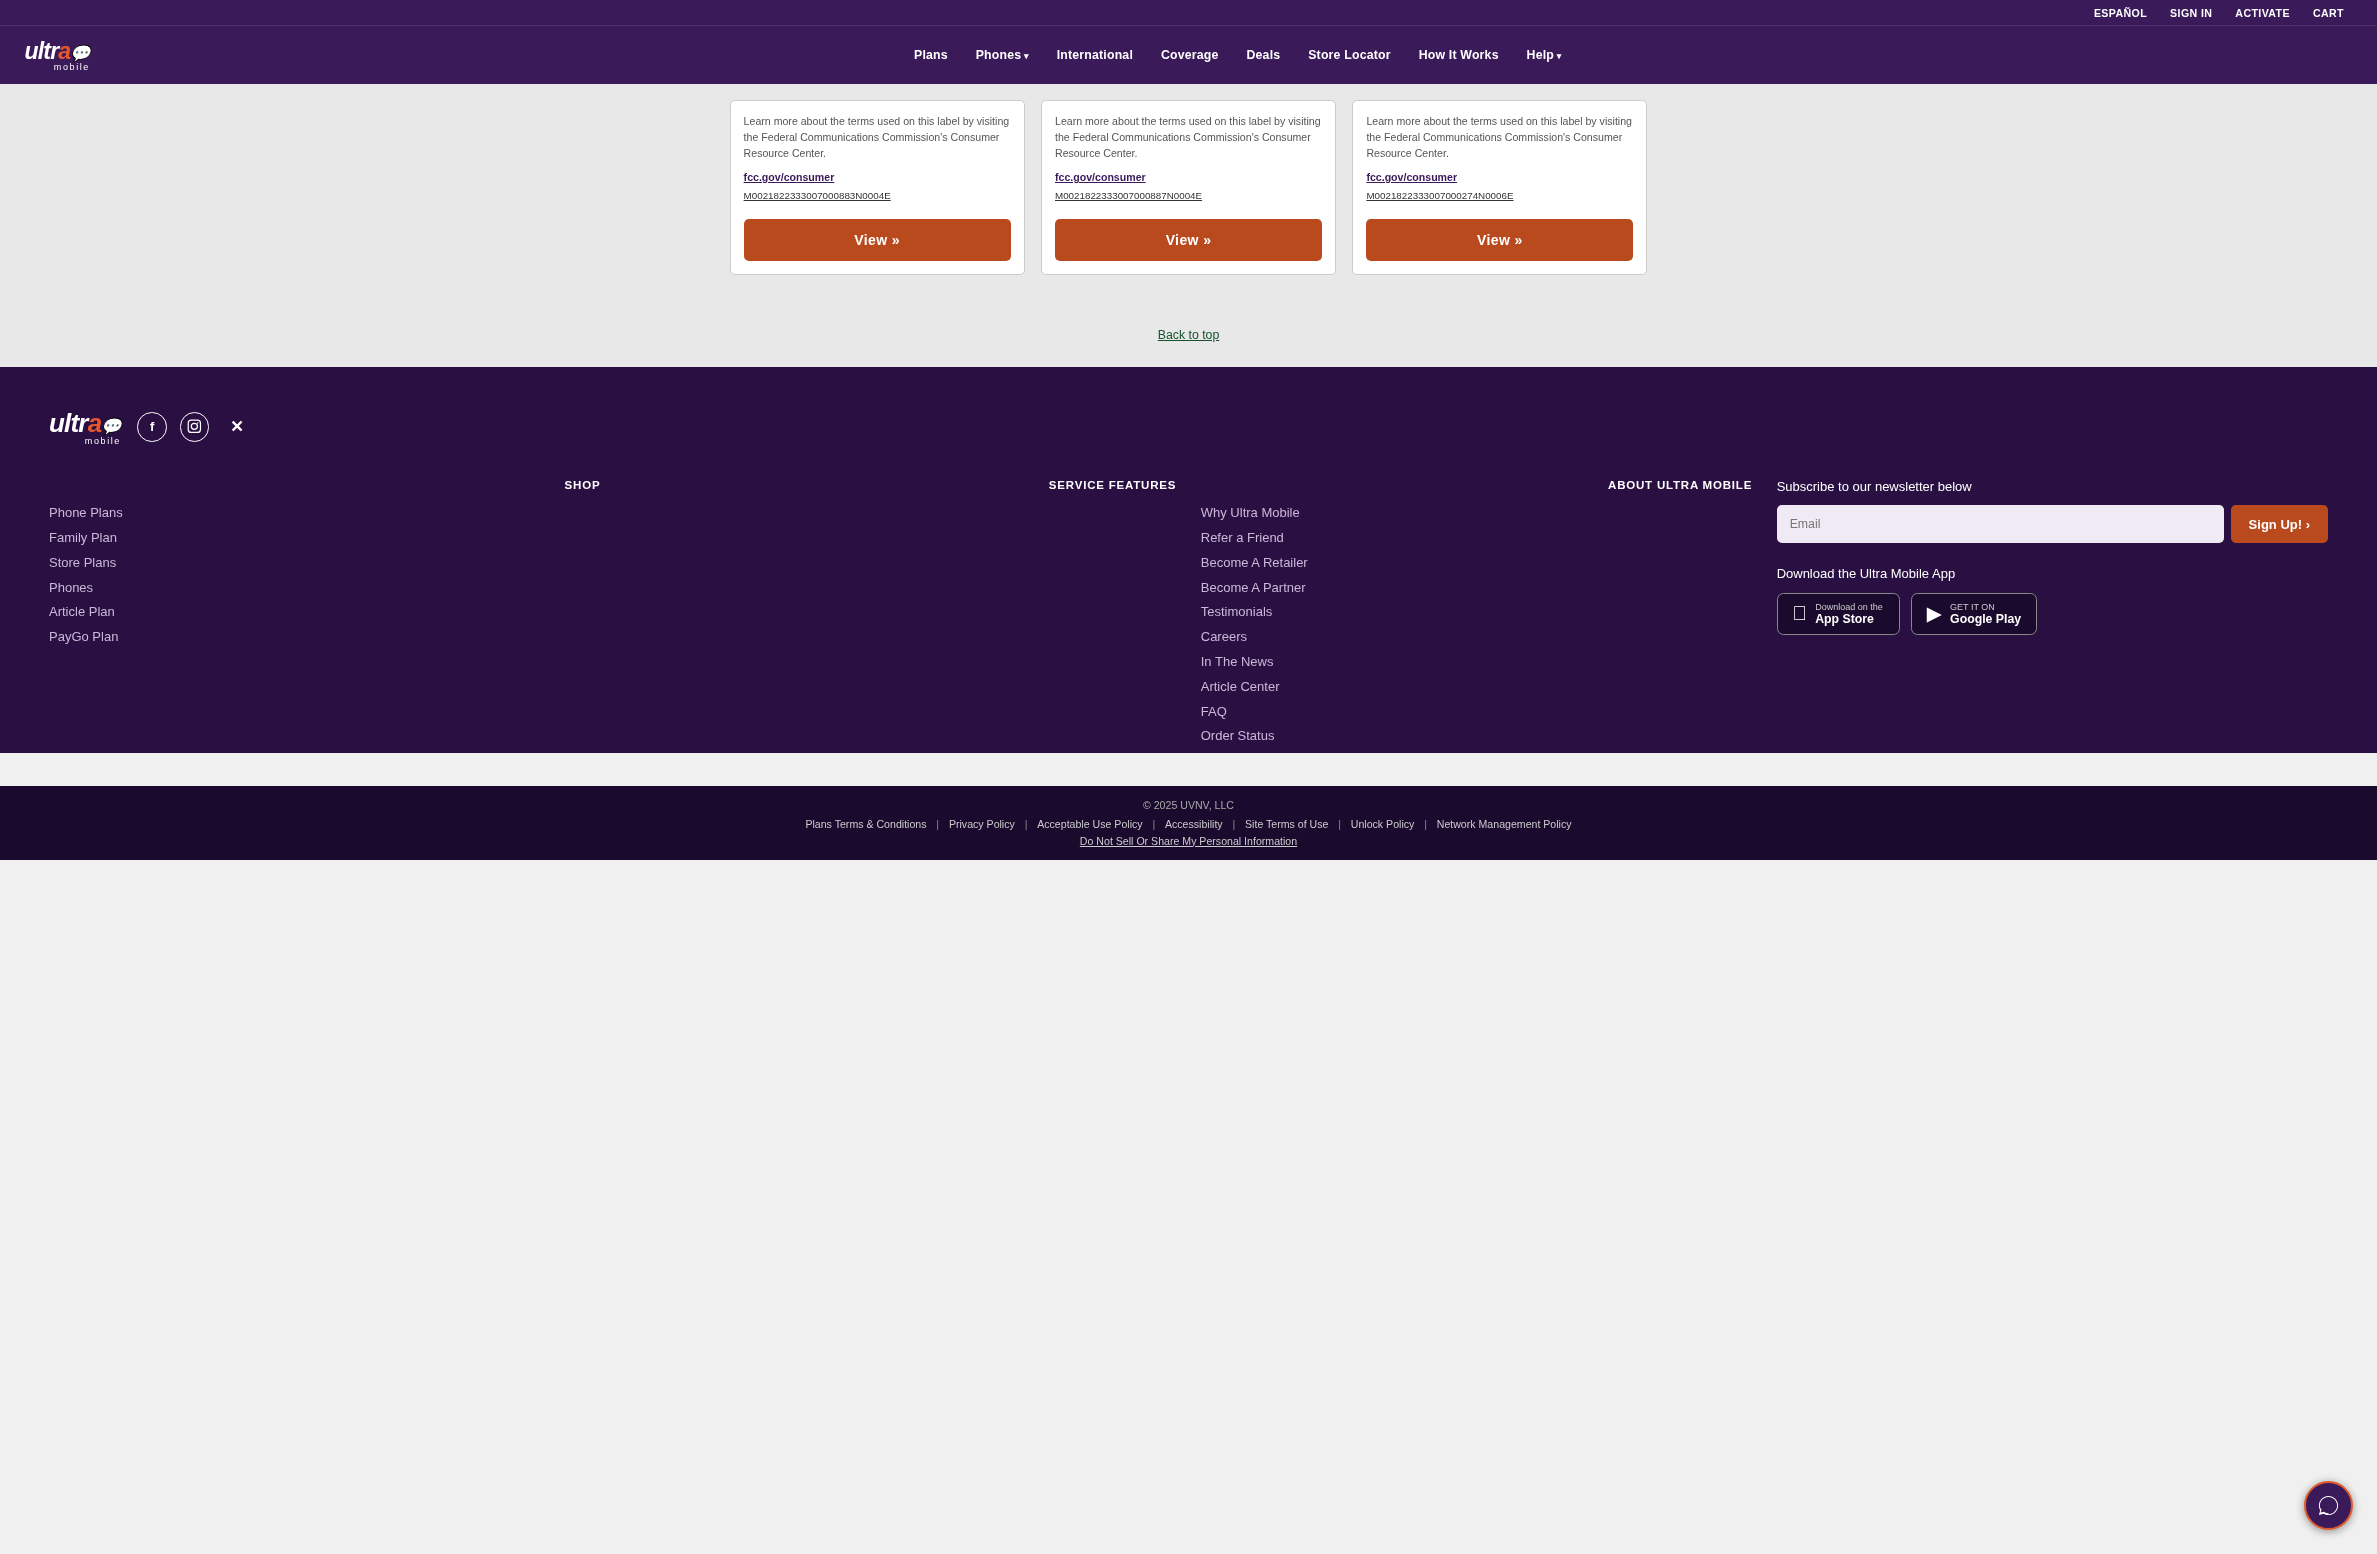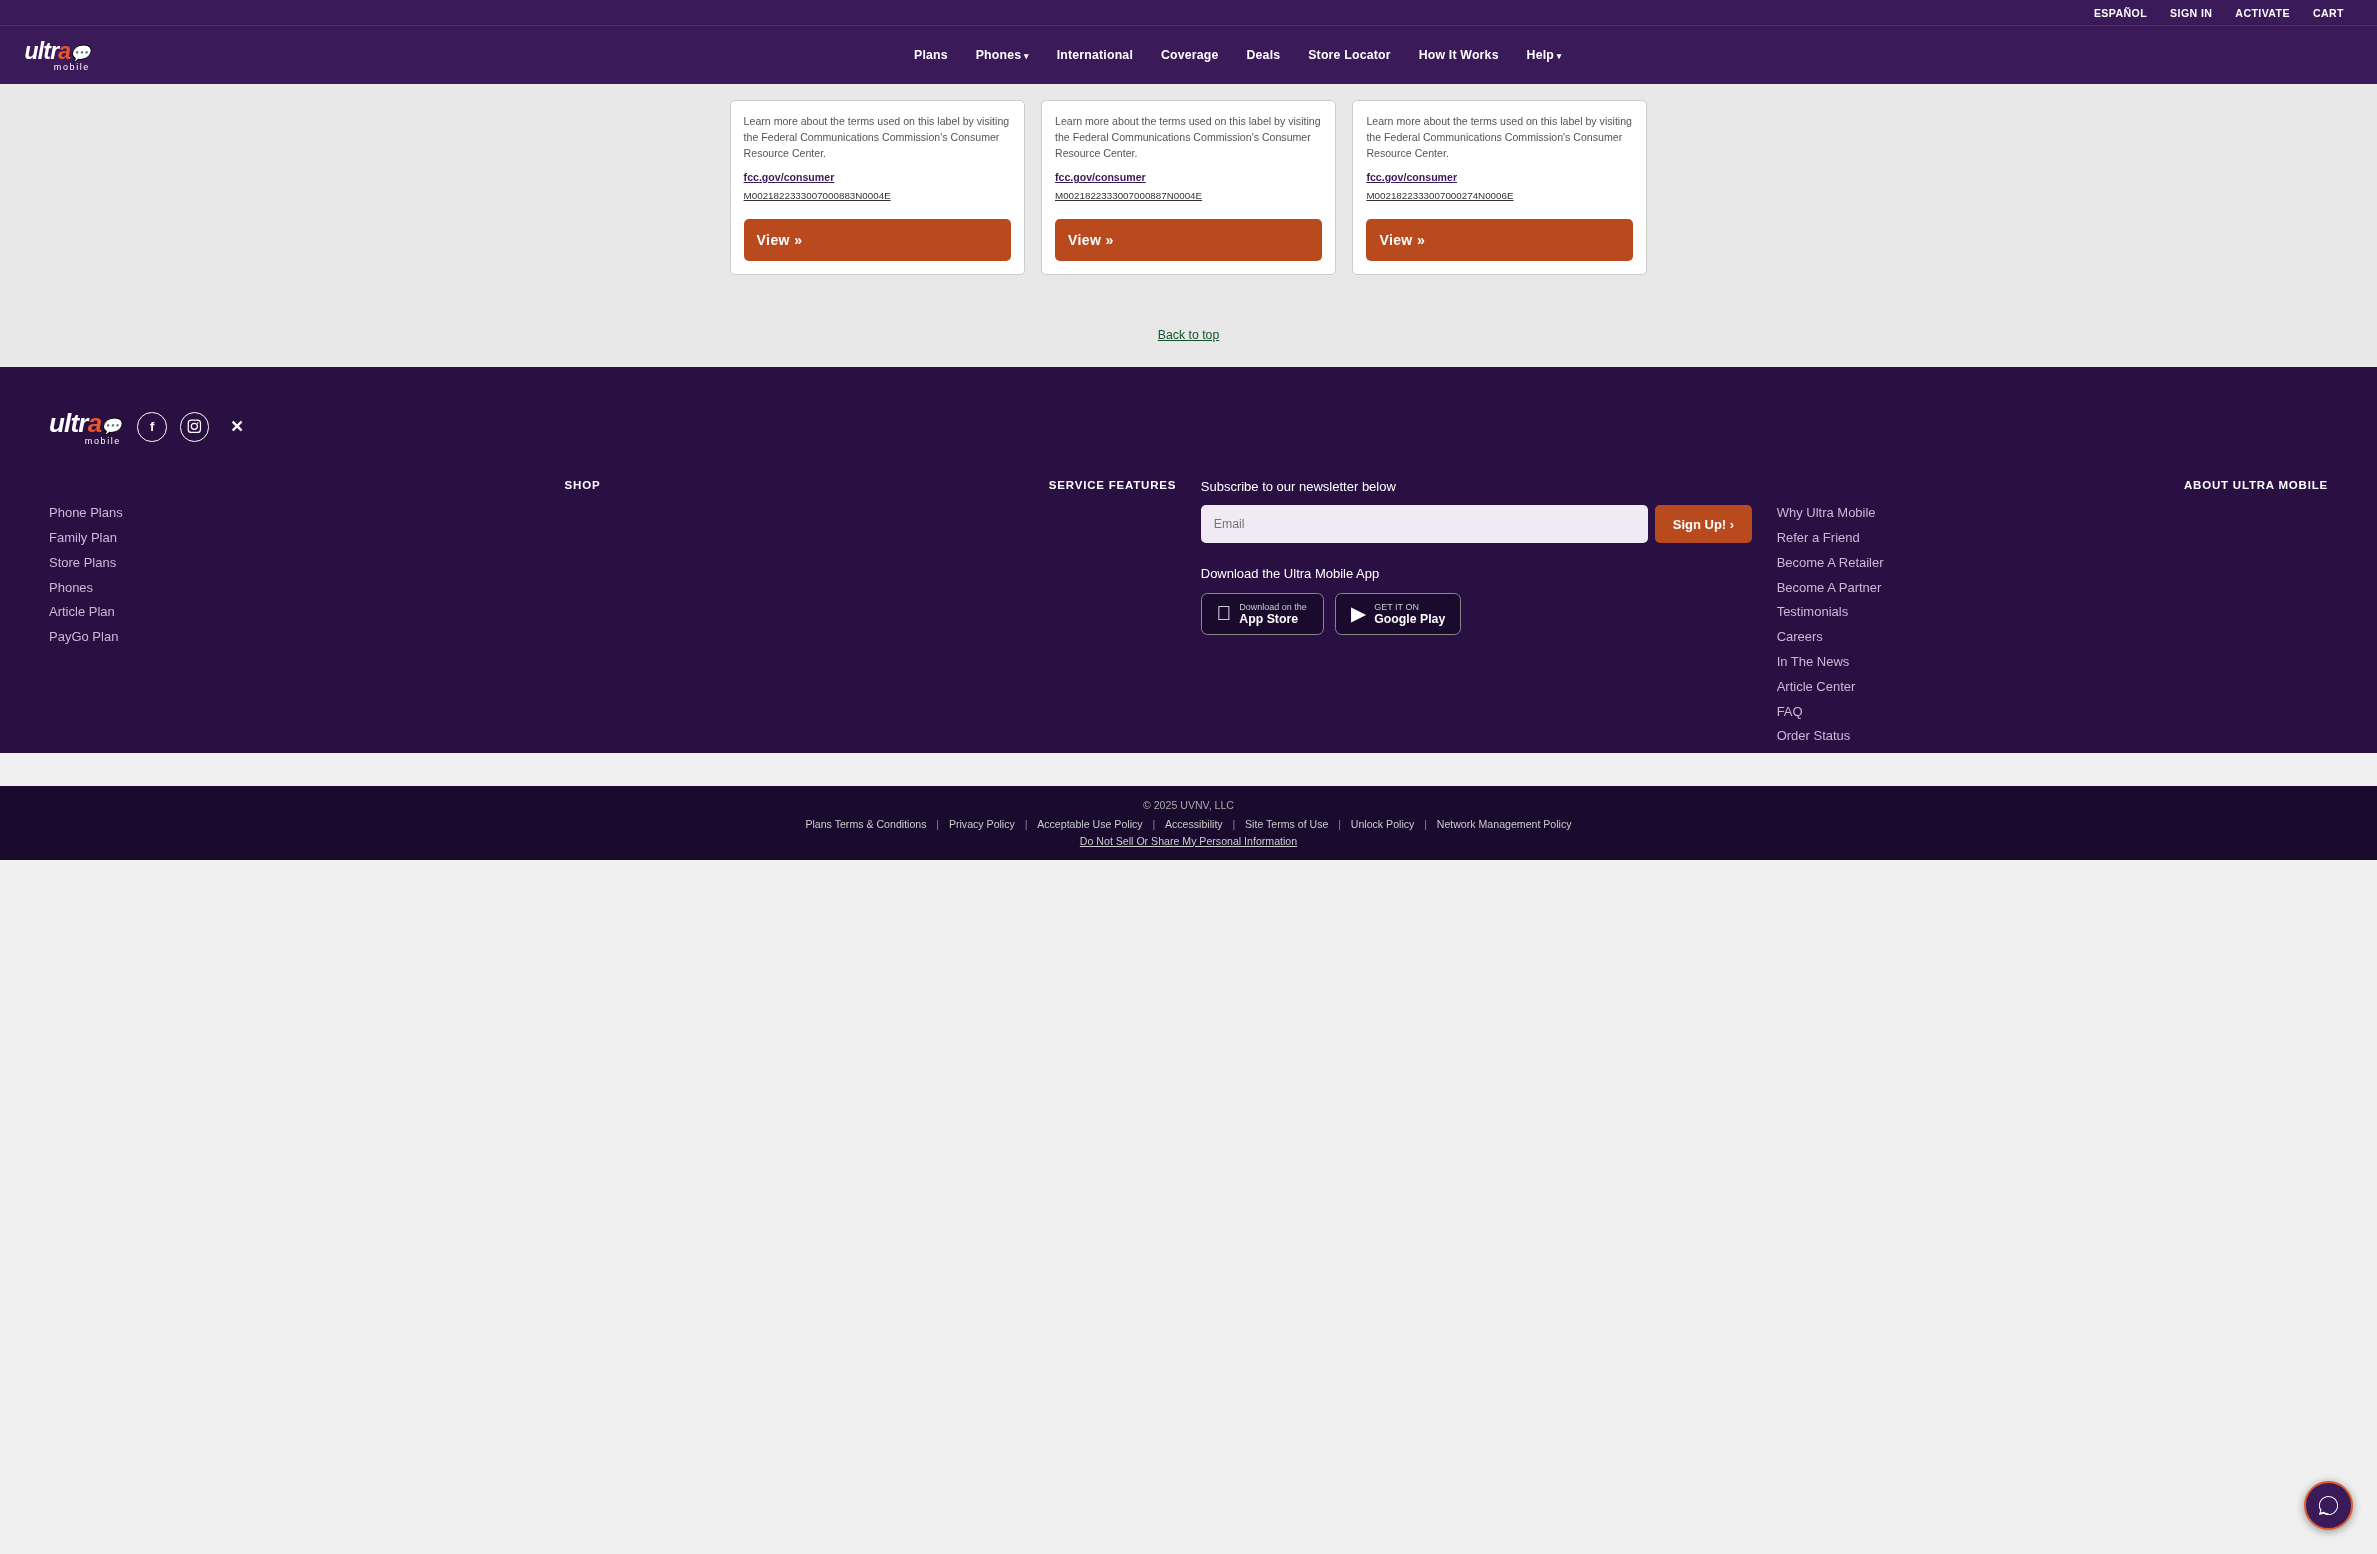--- a/index.html
+++ b/index.html
@@ -101,21 +101,21 @@
       display: block;
       width: 100%;
       background: #b84a1e;
       color: #fff;
       border: none;
       border-radius: 4.9px;
       padding: 13px;
       font-size: 14px;
       font-weight: 700;
       cursor: pointer;
-      text-align: left;
+      text-align: center;
       margin-top: 14.7px;
       letter-spacing: 0.4px;
     }
     .view-btn::after { content: ' »'; }
 
     .back-to-top-section {
       background: #e8e8e8;
       text-align: center;
       padding: 19.6px 0 24.5px;
     }
@@ -390,20 +390,36 @@
         <li><a>Family Plan</a></li>
         <li><a>Store Plans</a></li>
         <li><a>Phones</a></li>
         <li><a>Article Plan</a></li>
         <li><a>PayGo Plan</a></li>
       </ul>
     </div>
 
     <div class="footer-col">
       <h4>SERVICE FEATURES</h4>
+    </div>
+
+    <div class="footer-col">
+      <h4>ABOUT ULTRA MOBILE</h4>
+      <ul>
+        <li><a>Why Ultra Mobile</a></li>
+        <li><a>Refer a Friend</a></li>
+        <li><a>Become A Retailer</a></li>
+        <li><a>Become A Partner</a></li>
+        <li><a>Testimonials</a></li>
+        <li><a>Careers</a></li>
+        <li><a>In The News</a></li>
+        <li><a>Article Center</a></li>
+        <li><a>FAQ</a></li>
+        <li><a>Order Status</a></li>
+      </ul>
     </div>
 
     <div class="footer-col newsletter-section">
       <p class="newsletter-label">Subscribe to our newsletter below</p>
       <div class="newsletter-row">
         <input class="email-input" type="email" placeholder="Email" style="">
         <button class="signup-btn">Sign Up!</button>
       </div>
       <p class="app-download-label">Download the Ultra Mobile App</p>
       <div class="app-badges">
@@ -416,36 +432,20 @@
         </a>
         <a class="app-badge">
           <span class="app-badge-icon">▶</span>
           <span>
             <span class="app-badge-text-small">GET IT ON</span>
             <span class="app-badge-text-big">Google Play</span>
           </span>
         </a>
       </div>
     </div>
-
-    <div class="footer-col">
-      <h4>ABOUT ULTRA MOBILE</h4>
-      <ul>
-        <li><a>Why Ultra Mobile</a></li>
-        <li><a>Refer a Friend</a></li>
-        <li><a>Become A Retailer</a></li>
-        <li><a>Become A Partner</a></li>
-        <li><a>Testimonials</a></li>
-        <li><a>Careers</a></li>
-        <li><a>In The News</a></li>
-        <li><a>Article Center</a></li>
-        <li><a>FAQ</a></li>
-        <li><a>Order Status</a></li>
-      </ul>
-    </div>
   </div>
 </footer>
 
 <div class="footer-bottom">
   <div class="copyright">© 2025 UVNV, LLC</div>
   <div class="footer-bottom-links">
     <a>Plans Terms &amp; Conditions</a>
     <span>|</span>
     <a>Privacy Policy</a>
     <span>|</span>

